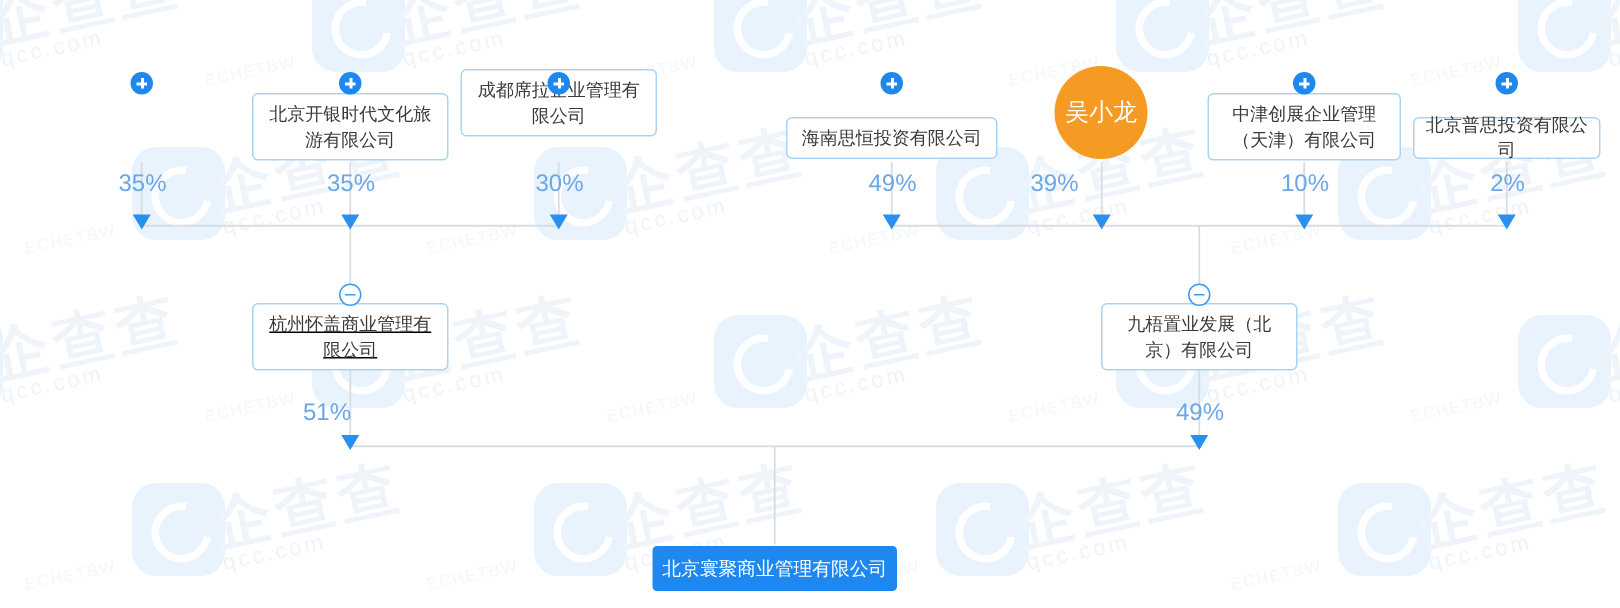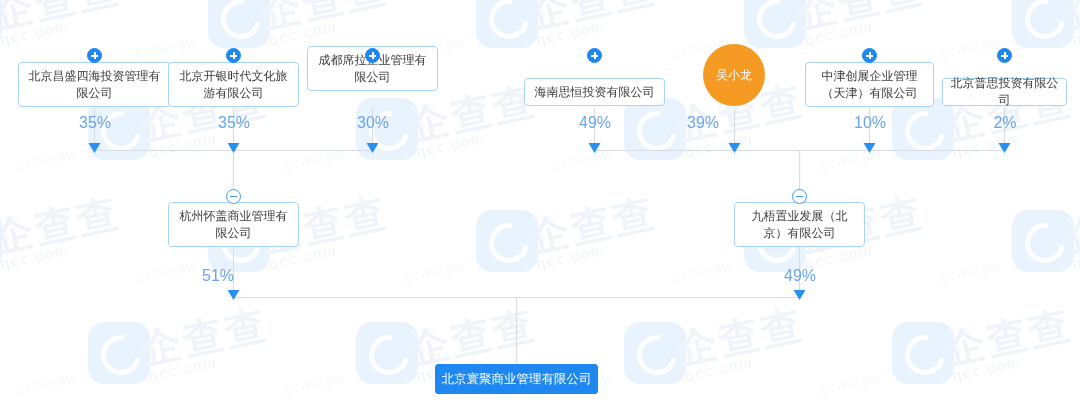--- a/index.html
+++ b/index.html
@@ -129,21 +129,21 @@
     font-size: 12.5px;
   }
 
   .person-circle {
     box-sizing: border-box;
     width: 62px;
     height: 62px;
     border-radius: 50%;
     background: #f59a22;
     color: #ffffff;
-    font-size: 12px;
+    font-size: 16px;
     display: flex;
     align-items: center;
     justify-content: center;
     text-align: center;
     cursor: pointer;
   }
 
   
   .toggle {
     position: absolute;
@@ -347,23 +347,20 @@
       <polygon points="728.5,143 740.5,143 734.5,153"></polygon>
       <polygon points="863.5,143 875.5,143 869.5,153"></polygon>
       <polygon points="998.5,143 1010.5,143 1004.5,153"></polygon>
       <polygon points="227.5,290 239.5,290 233.5,300"></polygon>
       <polygon points="793.5,290 805.5,290 799.5,300"></polygon>
     </g>
   </svg>
 
   <div id="nodes">
 
-    <div class="node" style="left:18px; top:62px; width:153px; height:45px;">
-      <div class="company-box" style="width:153px; height:45px;">北京昌盛四海投资管理有限公司</div>
-    </div>
     <div class="toggle plus" style="left:87px; top:48px;"></div>
     <div class="pct" style="left:64px; top:114px; width:62px;">35%</div>
 
     <div class="node" style="left:168px; top:62px; width:131px; height:45px;">
       <div class="company-box" style="width:131px; height:45px;">北京开银时代文化旅游有限公司</div>
     </div>
     <div class="toggle plus" style="left:226px; top:48px;"></div>
     <div class="pct" style="left:203px; top:114px; width:62px;">35%</div>
 
     <div class="node" style="left:307px; top:46px; width:131px; height:52px;font-family:Liberation Serif, serif;">
@@ -388,21 +385,21 @@
     </div>
     <div class="toggle plus" style="left:862px; top:48px;"></div>
     <div class="pct" style="left:839px; top:114px; width:62px;">10%</div>
 
     <div class="node" style="left:942px; top:78px; width:100px; height:28px;">
       <div class="company-box" style="width:125px; height:28px;">北京普思投资有限公司</div>
     </div>
     <div class="toggle plus" style="left:997px; top:48px;"></div>
     <div class="pct" style="left:974px; top:114px; width:62px;">2%</div>
 
-    <div class="node" style="left:168px; top:202px; width:115px; height:45px;">
+    <div class="node" style="left:168px; top:202px; width:115px; height:45px;text-decoration:underline;">
       <div class="company-box" style="width:131px; height:45px;">杭州怀盖商业管理有限公司</div>
     </div>
     <div class="toggle minus" style="left:226px; top:189px;"></div>
     <div class="pct" style="left:187px; top:267px; width:62px;">51%</div>
 
     <div class="node" style="left:734px; top:202px; width:104px; height:45px;">
       <div class="company-box" style="width:131px; height:45px;">九梧置业发展（北京）有限公司</div>
     </div>
     <div class="toggle minus" style="left:792px; top:189px;"></div>
     <div class="pct" style="left:769px; top:267px; width:62px;">49%</div>

